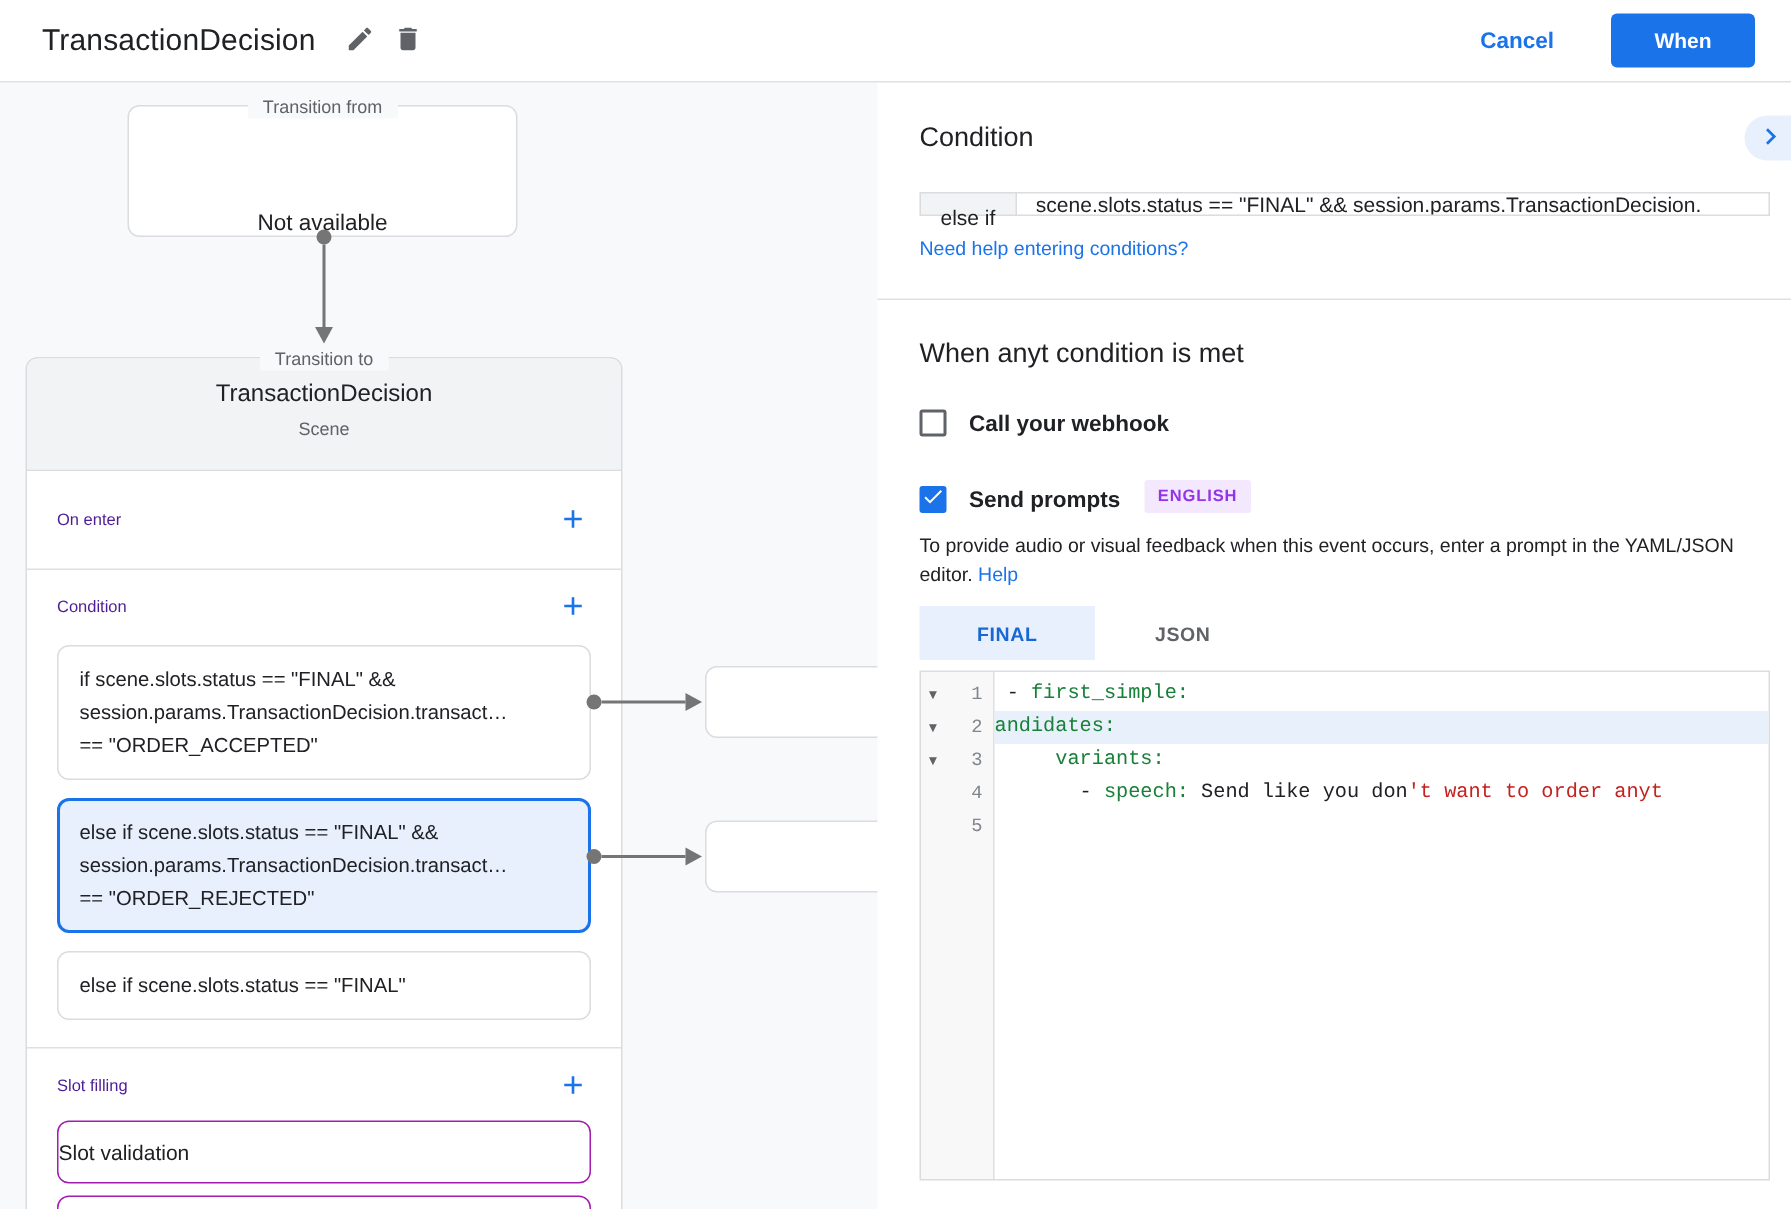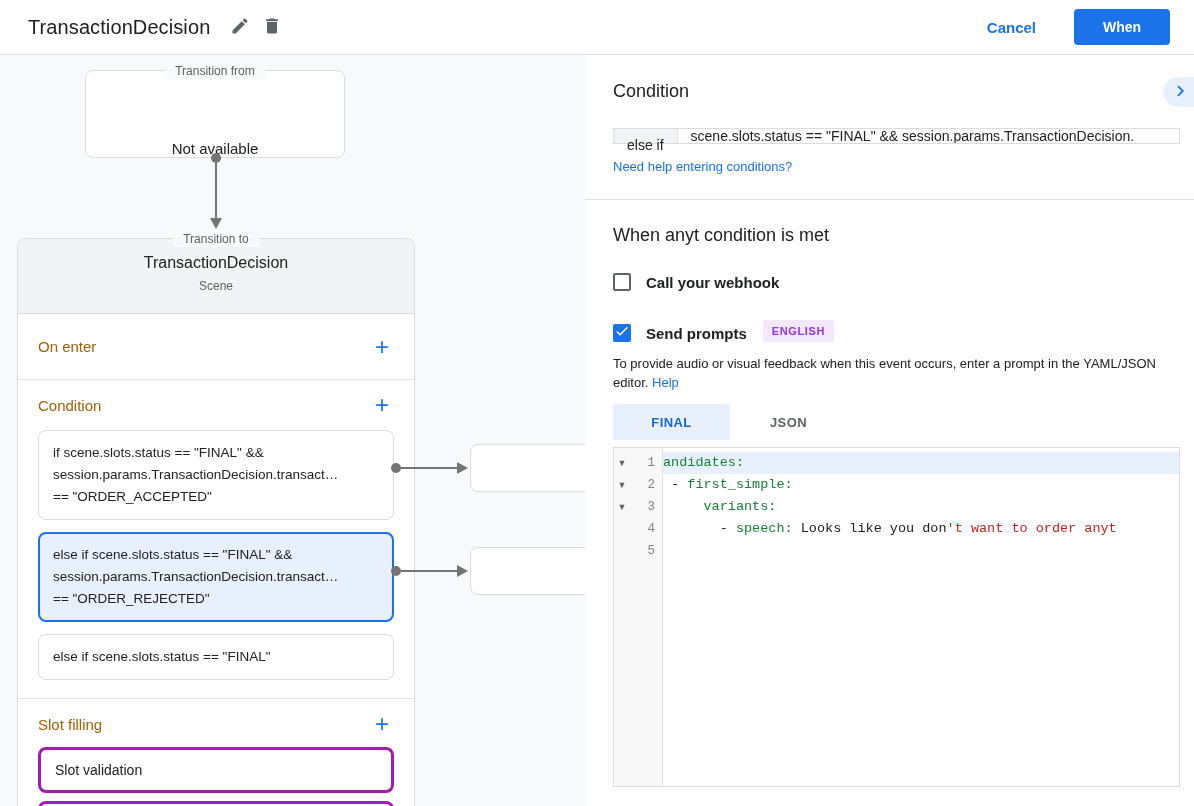--- a/index.html
+++ b/index.html
@@ -43,34 +43,34 @@
                  border-top:6px solid transparent; border-bottom:6px solid transparent;
                  border-left:11px solid #757575; }
 
   .scene-box { left:17px; top:183px; width:398px; height:620px; padding:0; }
   .scene-header { background:#f1f3f4; border-bottom:1px solid #dadce0;
                   border-radius:7px 7px 0 0; height:75px; text-align:center; padding-top:15px; }
   .scene-title { font-size:16px; color:#202124; }
   .scene-sub { font-size:12px; color:#5f6368; margin-top:7px; }
   .scene-row { display:flex; align-items:center; justify-content:space-between;
                padding:0 20px; height:66px; border-bottom:1px solid #e0e0e0; }
-  .section-label { font-size:15px; color:#a16207; }
+  .section-label { font-size:11px; color:#4c1d95; }
   .plus-btn { background:transparent; border:none; color:#1a73e8; font-size:24px;
               font-weight:300; cursor:pointer; line-height:24px; width:24px; height:26px;
               font-family:inherit; }
   .scene-section { padding:12px 20px 18px 20px; }
   .scene-section.bordered { border-bottom:1px solid #e0e0e0; }
   .section-head { display:flex; align-items:center; justify-content:space-between; height:26px; }
   .cond-card { border:1px solid #dadce0; border-radius:8px; background:#fff;
                padding:11px 14px; margin-top:12px; font-size:13.5px; line-height:22px;
                color:#202124; cursor:pointer; }
   .cond-card.selected { border:2px solid #1a73e8; background:#e8f0fe; padding:10px 13px; }
   .cond-card div { white-space:nowrap; overflow:hidden; }
-  .slot-card { border:3px solid #a21caf; border-radius:8px; background:#fff;
-               padding:12px 14px; margin-top:10px; font-size:14px; cursor:pointer; }
+  .slot-card { border:1px solid #a21caf; border-radius:8px; background:#fff;
+               padding:12px 0; margin-top:10px; font-size:14px; cursor:pointer; }
   .slot-card.stub { height:40px; margin-top:8px; }
   .target-box { position:absolute; width:126px; height:48px; background:#fff;
                 border:1px solid #dadce0; border-radius:8px; cursor:pointer; }
 
   
   .panel { position:absolute; left:585px; top:55px; width:609px; height:751px;
            background:#fff; z-index:10; }
   .panel-h { font-size:18px; font-weight:400; color:#202124; margin:26px 0 0 28px; }
   .collapse-pill { position:absolute; right:0; top:22px; width:31px; height:30px;
                    border:none; border-radius:15px 0 0 15px; background:#e8f0fe;
@@ -276,21 +276,21 @@
         <div class="gutter-row">
             <span class="fold"></span>
             <span class="lnum">4</span>
           </div>
         <div class="gutter-row">
             <span class="fold"></span>
             <span class="lnum">5</span>
           </div>
       </div>
       <div class="code">
+        <div class="code-line"><span class="tok-plain"> - </span><span class="tok-key">first_simple:</span></div>
         <div class="code-line hl"><span class="tok-key">andidates:</span></div>
-        <div class="code-line"><span class="tok-plain"> - </span><span class="tok-key">first_simple:</span></div>
         <div class="code-line"><span class="tok-plain">     </span><span class="tok-key">variants:</span></div>
-        <div class="code-line"><span class="tok-plain">       - </span><span class="tok-key">speech:</span><span class="tok-plain"> Looks like you don</span><span class="tok-str">'t want to order anyt</span></div>
+        <div class="code-line"><span class="tok-plain">       - </span><span class="tok-key">speech:</span><span class="tok-plain"> Send like you don</span><span class="tok-str">'t want to order anyt</span></div>
         <div class="code-line"></div>
       </div>
     </div>
   </div>
 </div>
 
 </body></html>

